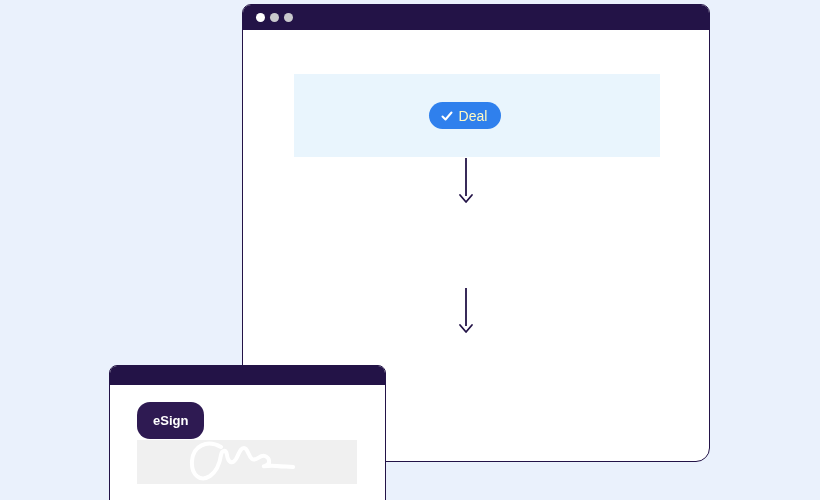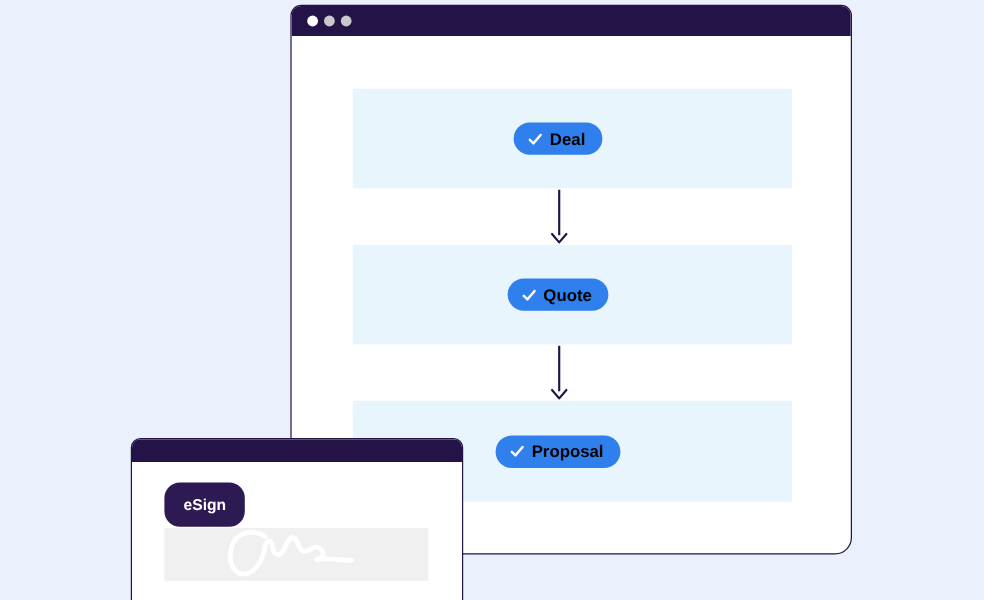--- a/index.html
+++ b/index.html
@@ -55,24 +55,24 @@
 
   .step-button {
     display: inline-flex;
     align-items: center;
     gap: 6px;
     height: 27px;
     padding: 0 14px 0 12px;
     border: none;
     border-radius: 14px;
     background: var(--accent-blue, #2f80ed);
-    color: #000000;
+    color: #fef9c3;
     font-family: "Liberation Sans", sans-serif;
     font-size: 14px;
-    font-weight: 700;
+    font-weight: 400;
     transform: translateX(-12px);
     cursor: pointer;
   }
   .check-icon { display: inline-flex; }
 
   .arrow {
     position: absolute;
     left: 215px;
     width: 16px;
     height: 46px;
@@ -137,46 +137,26 @@
         </span>
         <span>Deal</span>
       </button>
     </div>
 
     <svg class="arrow a1" viewBox="0 0 16 46">
       <line x1="8" y1="0" x2="8" y2="38" stroke="#231347" stroke-width="1.8"></line>
       <polyline points="2,37 8,44 14,37" fill="none" stroke="#231347" stroke-width="1.8" stroke-linecap="round" stroke-linejoin="round"></polyline>
     </svg>
 
-    <div class="band b2">
-      <button class="step-button">
-        <span class="check-icon">
-          <svg width="12" height="12" viewBox="0 0 12 12" fill="none">
-            <polyline points="1.5,6.5 4.5,9.5 10.5,2.5" stroke="#ffffff" stroke-width="2" stroke-linecap="round" stroke-linejoin="round"></polyline>
-          </svg>
-        </span>
-        <span>Quote</span>
-      </button>
-    </div>
 
     <svg class="arrow a2" viewBox="0 0 16 46">
       <line x1="8" y1="0" x2="8" y2="38" stroke="#231347" stroke-width="1.8"></line>
       <polyline points="2,37 8,44 14,37" fill="none" stroke="#231347" stroke-width="1.8" stroke-linecap="round" stroke-linejoin="round"></polyline>
     </svg>
 
-    <div class="band b3">
-      <button class="step-button">
-        <span class="check-icon">
-          <svg width="12" height="12" viewBox="0 0 12 12" fill="none">
-            <polyline points="1.5,6.5 4.5,9.5 10.5,2.5" stroke="#ffffff" stroke-width="2" stroke-linecap="round" stroke-linejoin="round"></polyline>
-          </svg>
-        </span>
-        <span>Proposal</span>
-      </button>
-    </div>
   </div>
 
   <div class="esign-window">
     <div class="titlebar-sm"></div>
     <div class="esign-pill">
       <span>eSign</span>
     </div>
     <div class="signature-box">
       <svg width="220" height="44" viewBox="0 0 220 44" fill="none">
         <path d="M 84 7

